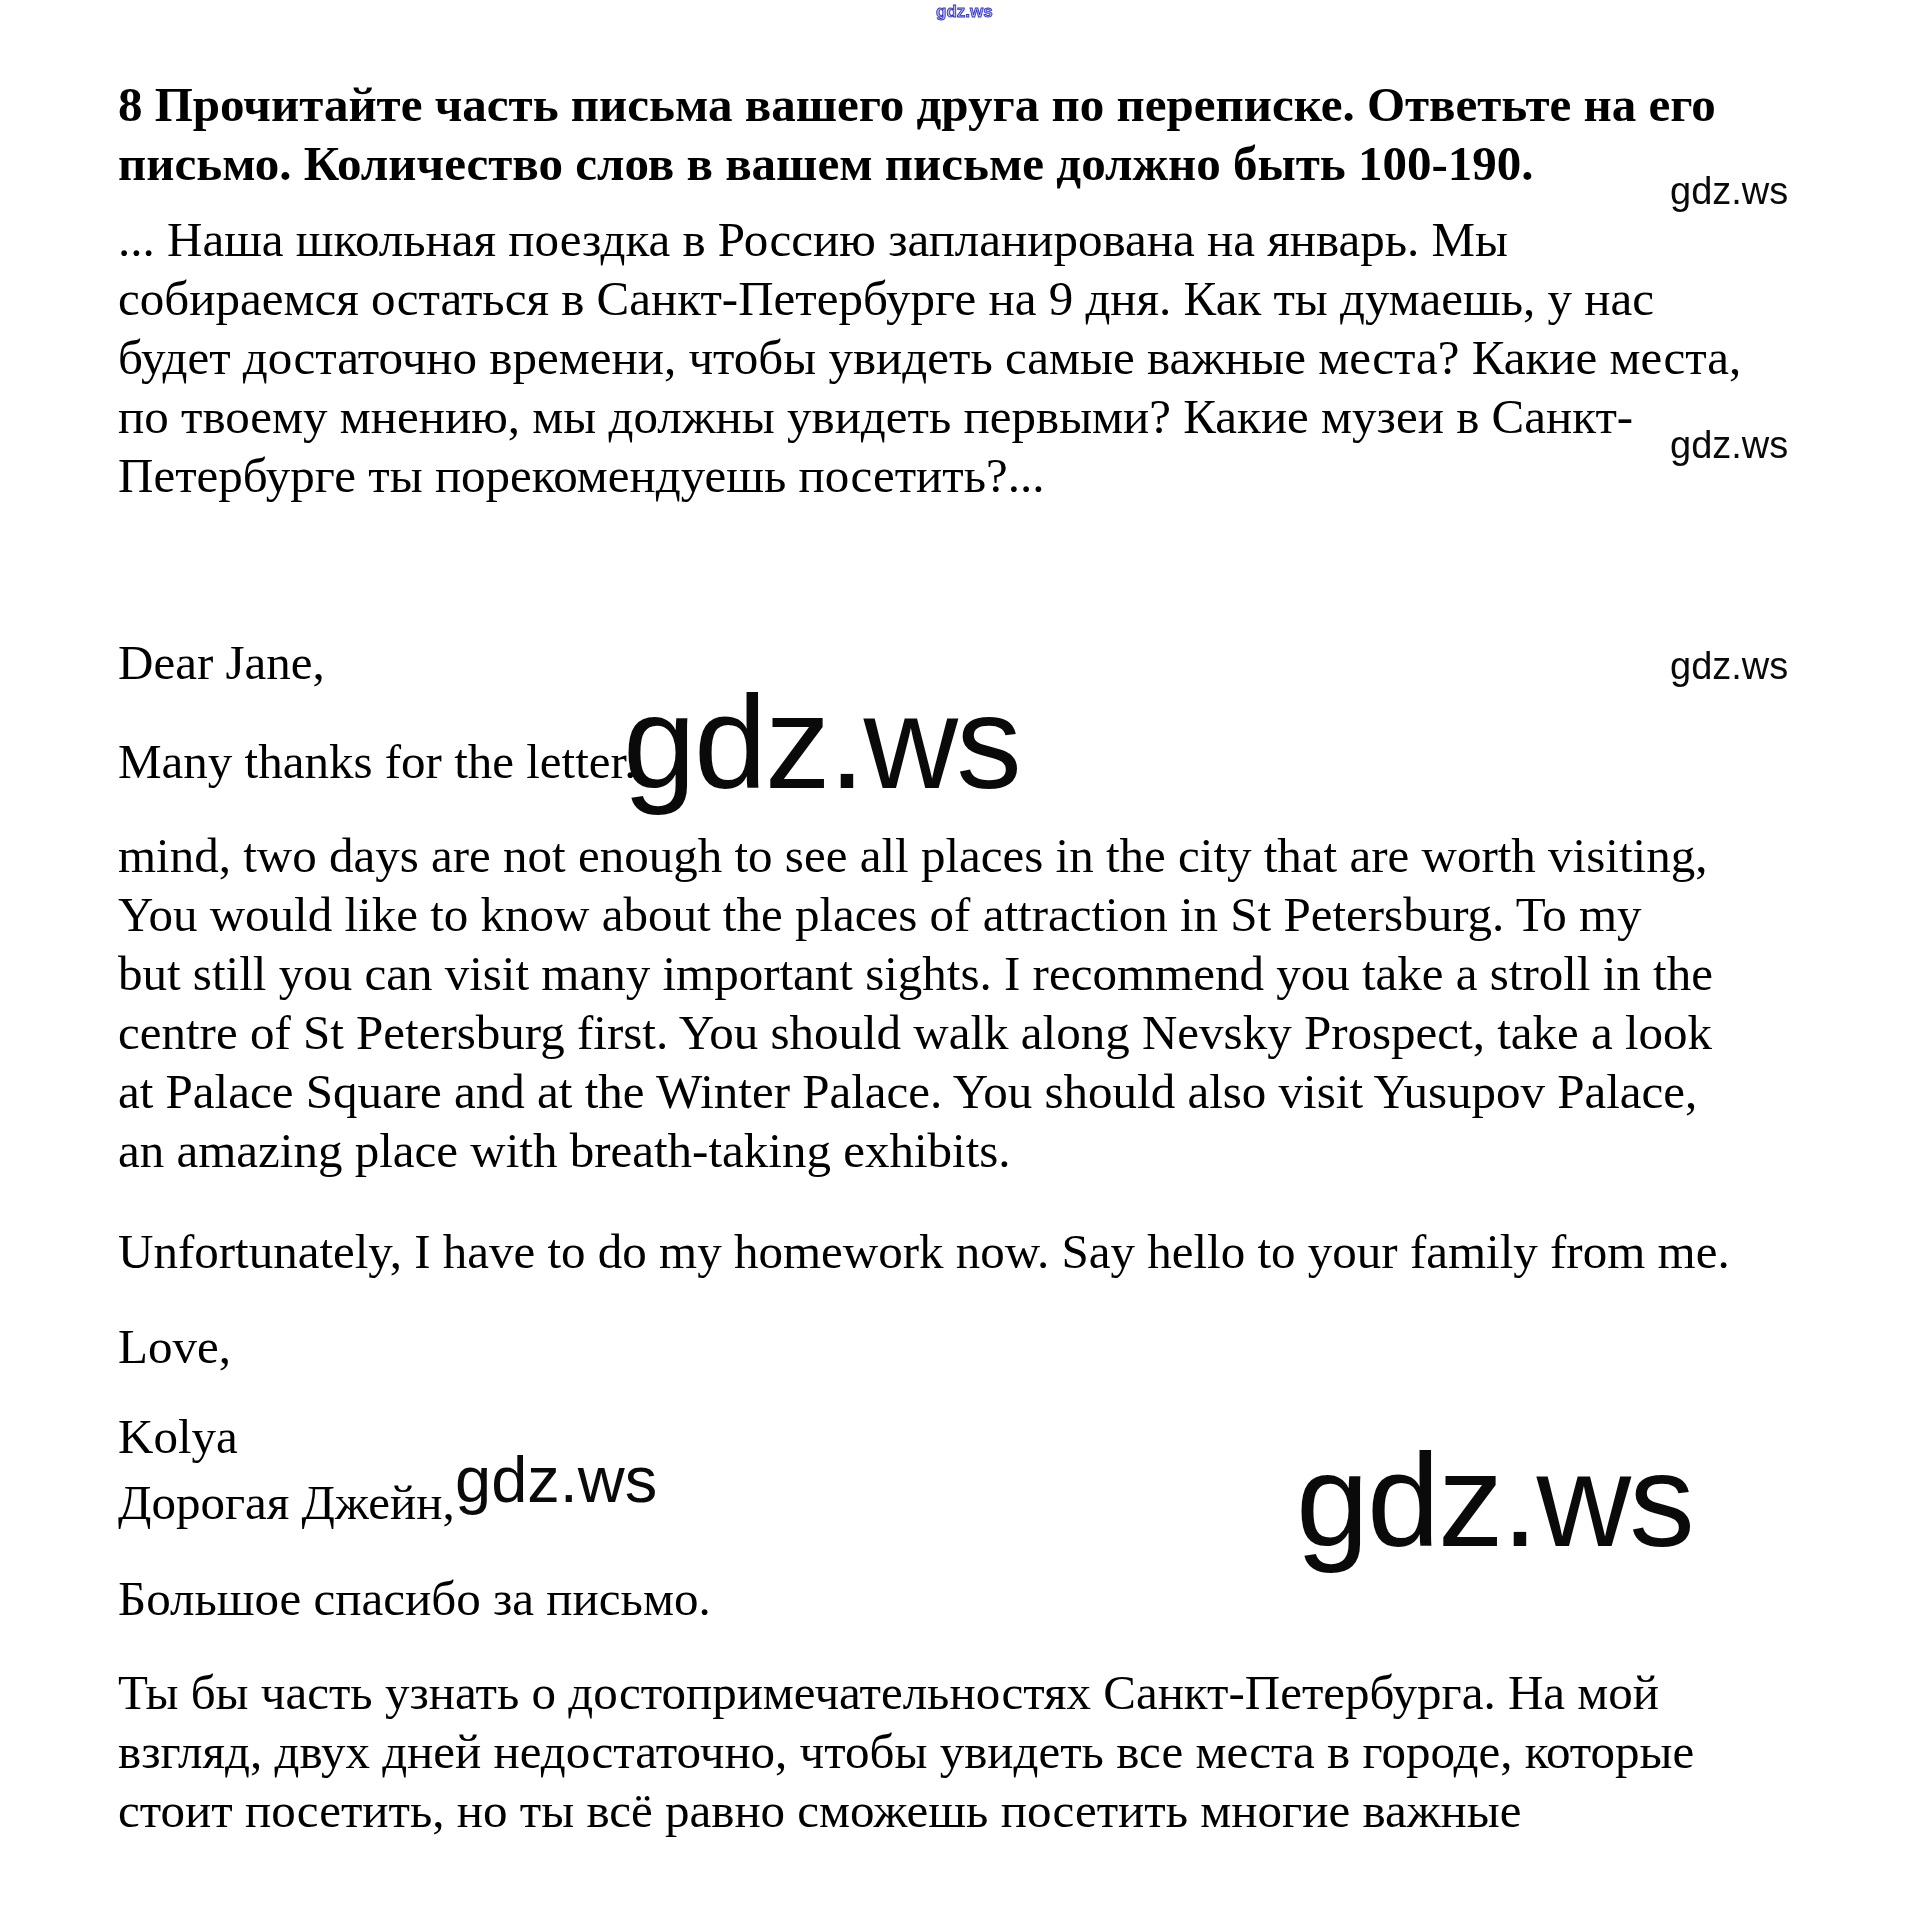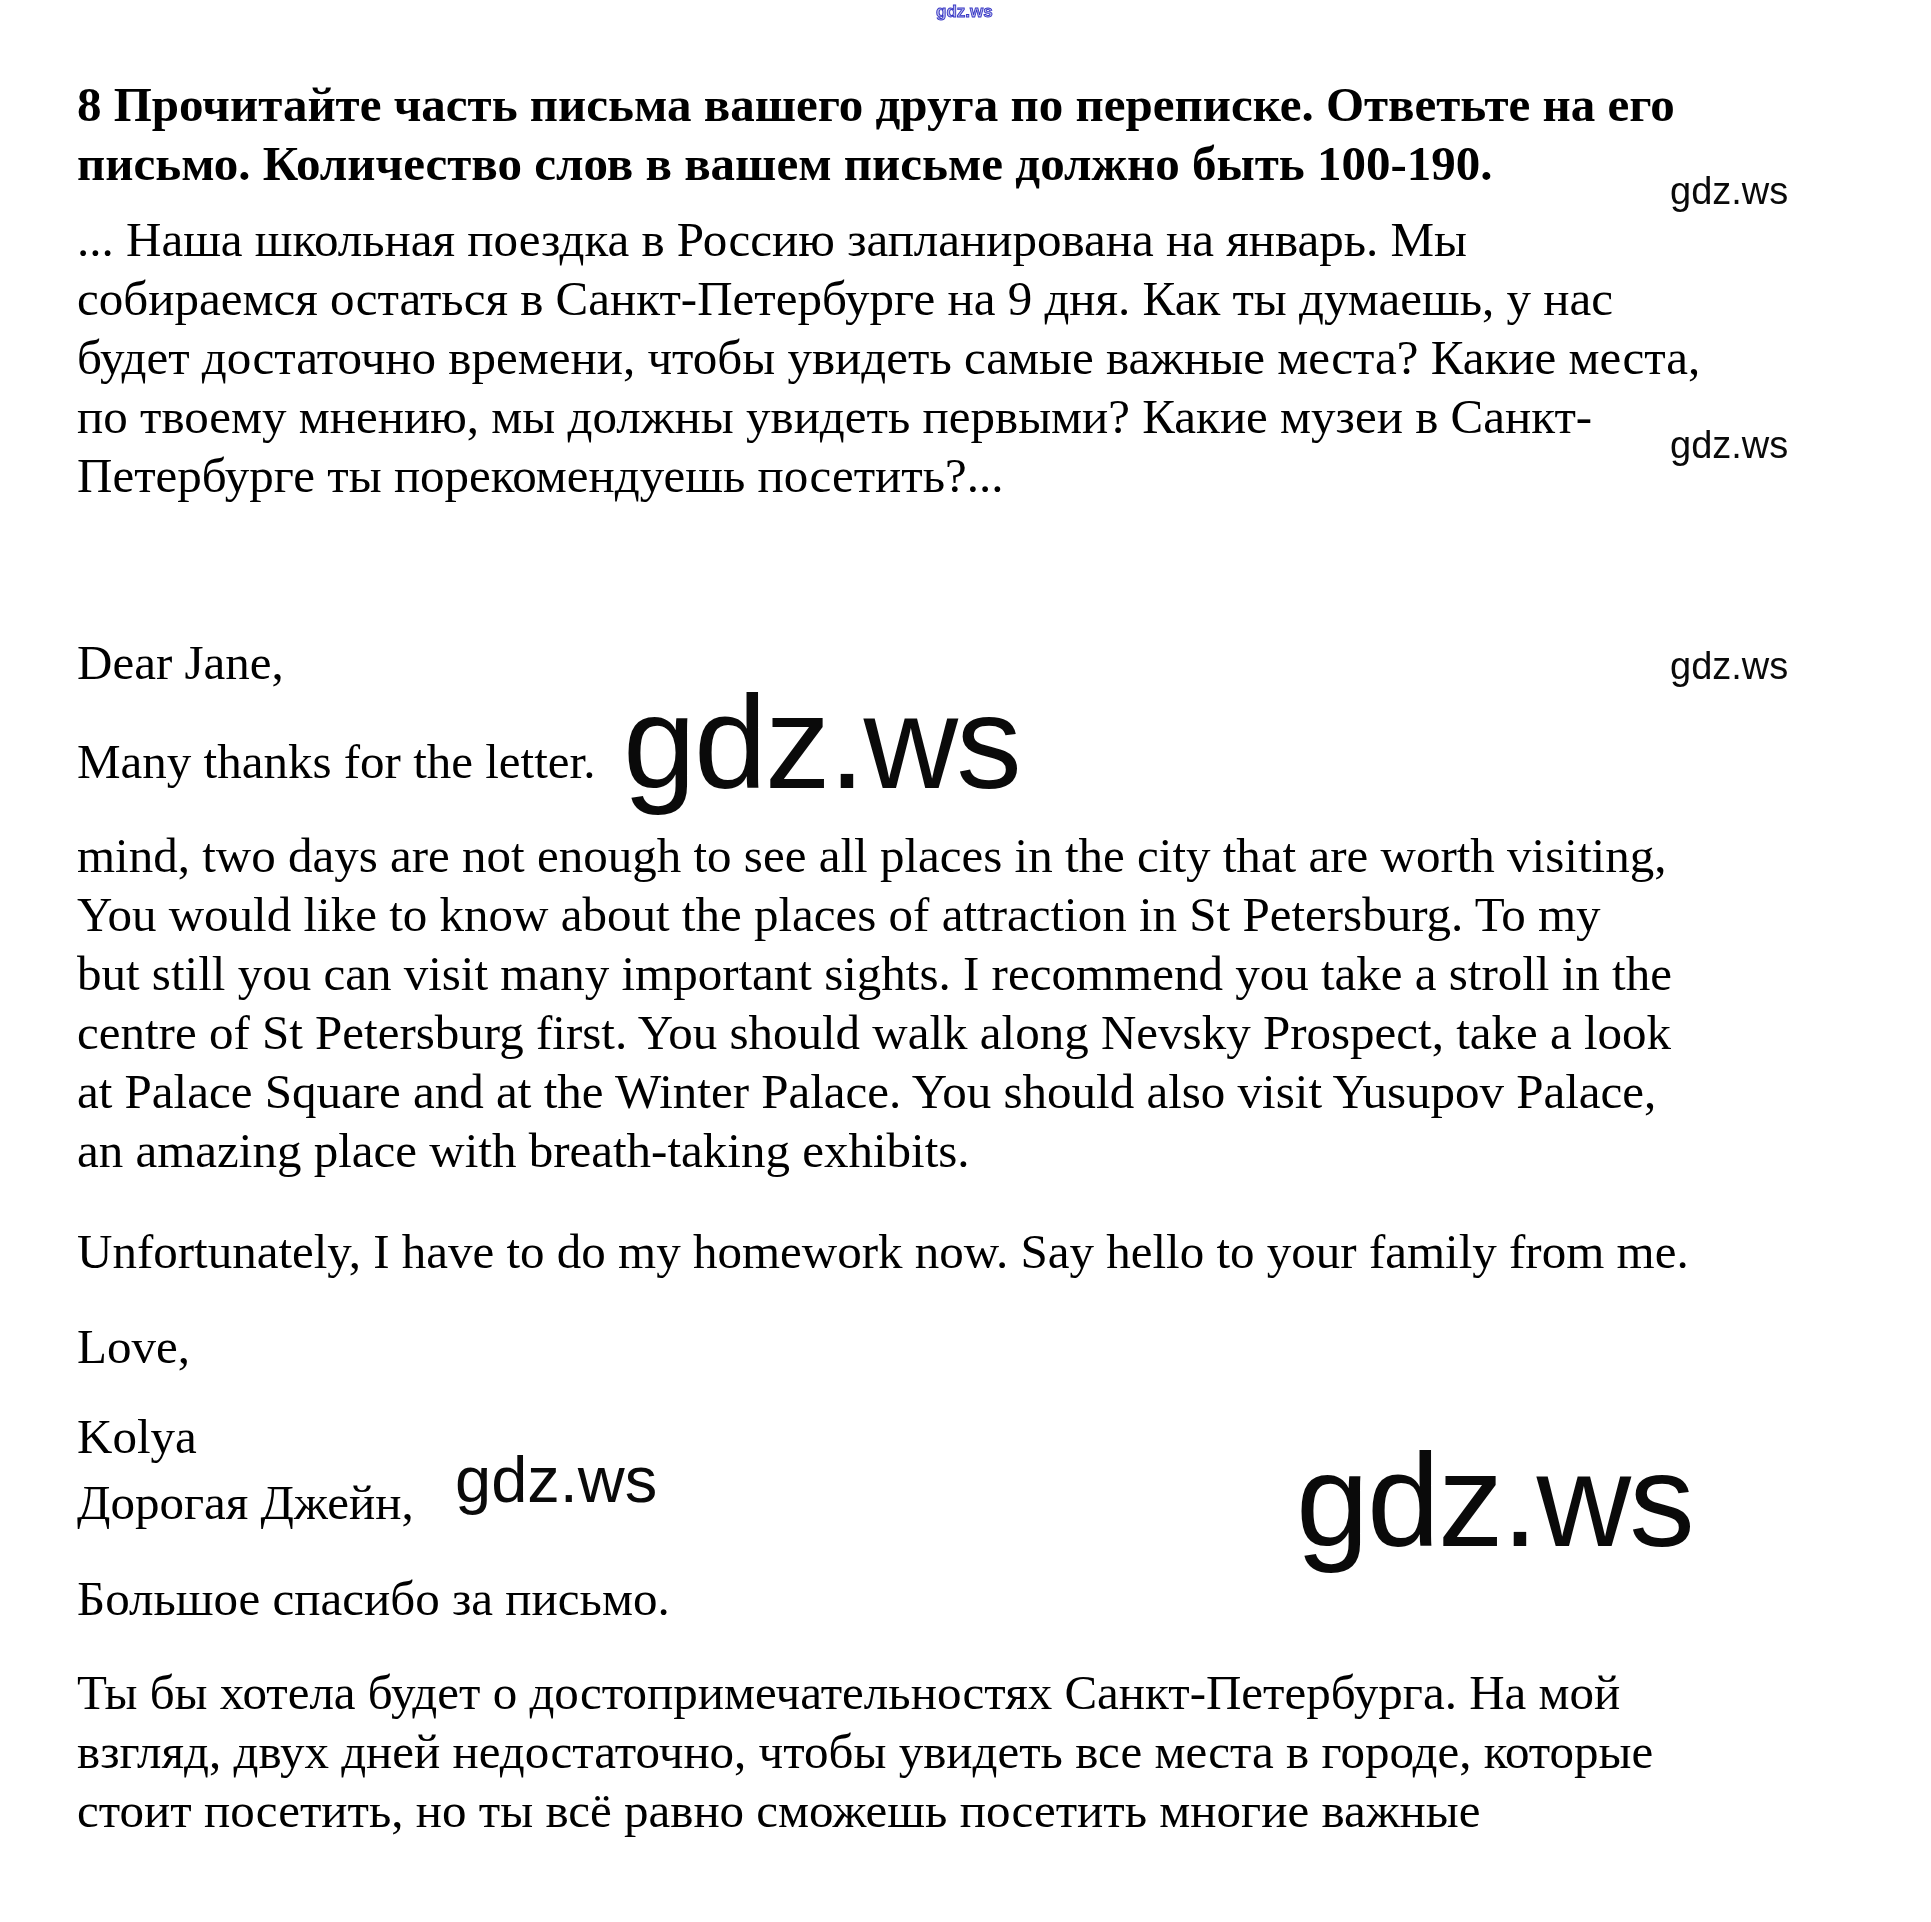--- a/index.html
+++ b/index.html
@@ -18,20 +18,21 @@
   }
   .para {
     position: absolute;
     left: 77px;
     font-size: 49px;
     line-height: 59px;
     color: #000000;
   }
   .para .ln {
     white-space: nowrap;
+    margin-left: 41px;
   }
   .bold {
     font-weight: bold;
   }
   
   .wm {
     position: absolute;
     font-family: "Liberation Sans", "DejaVu Sans", sans-serif;
     color: #0a0a0a;
     white-space: nowrap;
@@ -96,21 +97,21 @@
 
   <div class="para" style="top:1473px;">
     <div class="ln">Дорогая Джейн,</div>
   </div>
 
   <div class="para" style="top:1569px;">
     <div class="ln">Большое спасибо за письмо.</div>
   </div>
 
   <div class="para" style="top:1663px;">
-    <div class="ln">Ты бы хотела будет о достопримечательностях Санкт-Петербурга. На мой</div>
+    <div class="ln">Ты бы часть узнать о достопримечательностях Санкт-Петербурга. На мой</div>
     <div class="ln">взгляд, двух дней недостаточно, чтобы увидеть все места в городе, которые</div>
     <div class="ln">стоит посетить, но ты всё равно сможешь посетить многие важные</div>
   </div>
 
   <div class="wm wm-tiny" style="left:936px; top:2.7px;">gdz.ws</div>
   <div class="wm wm-small" style="left:1670px; top:171px;">gdz.ws</div>
   <div class="wm wm-small" style="left:1670px; top:425px;">gdz.ws</div>
   <div class="wm wm-small" style="left:1670px; top:646px;">gdz.ws</div>
   <div class="wm wm-big" style="left:623px;  top:671px;">gdz.ws</div>
   <div class="wm wm-medium" style="left:455px;  top:1444px;">gdz.ws</div>

